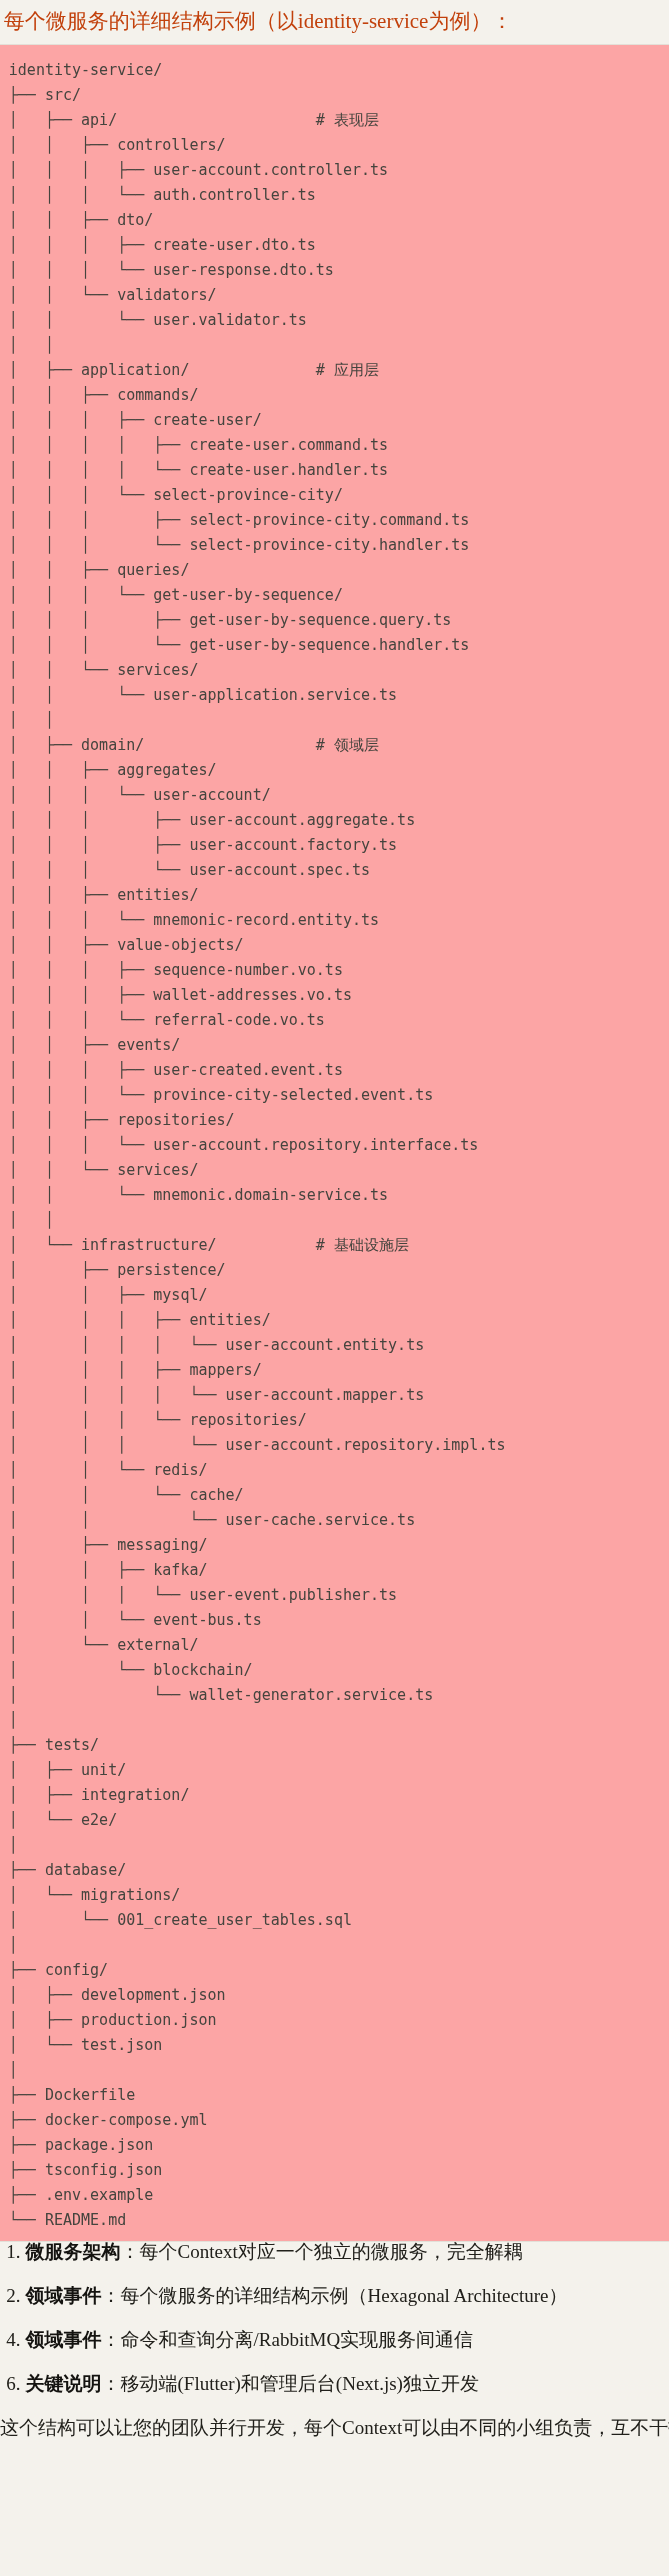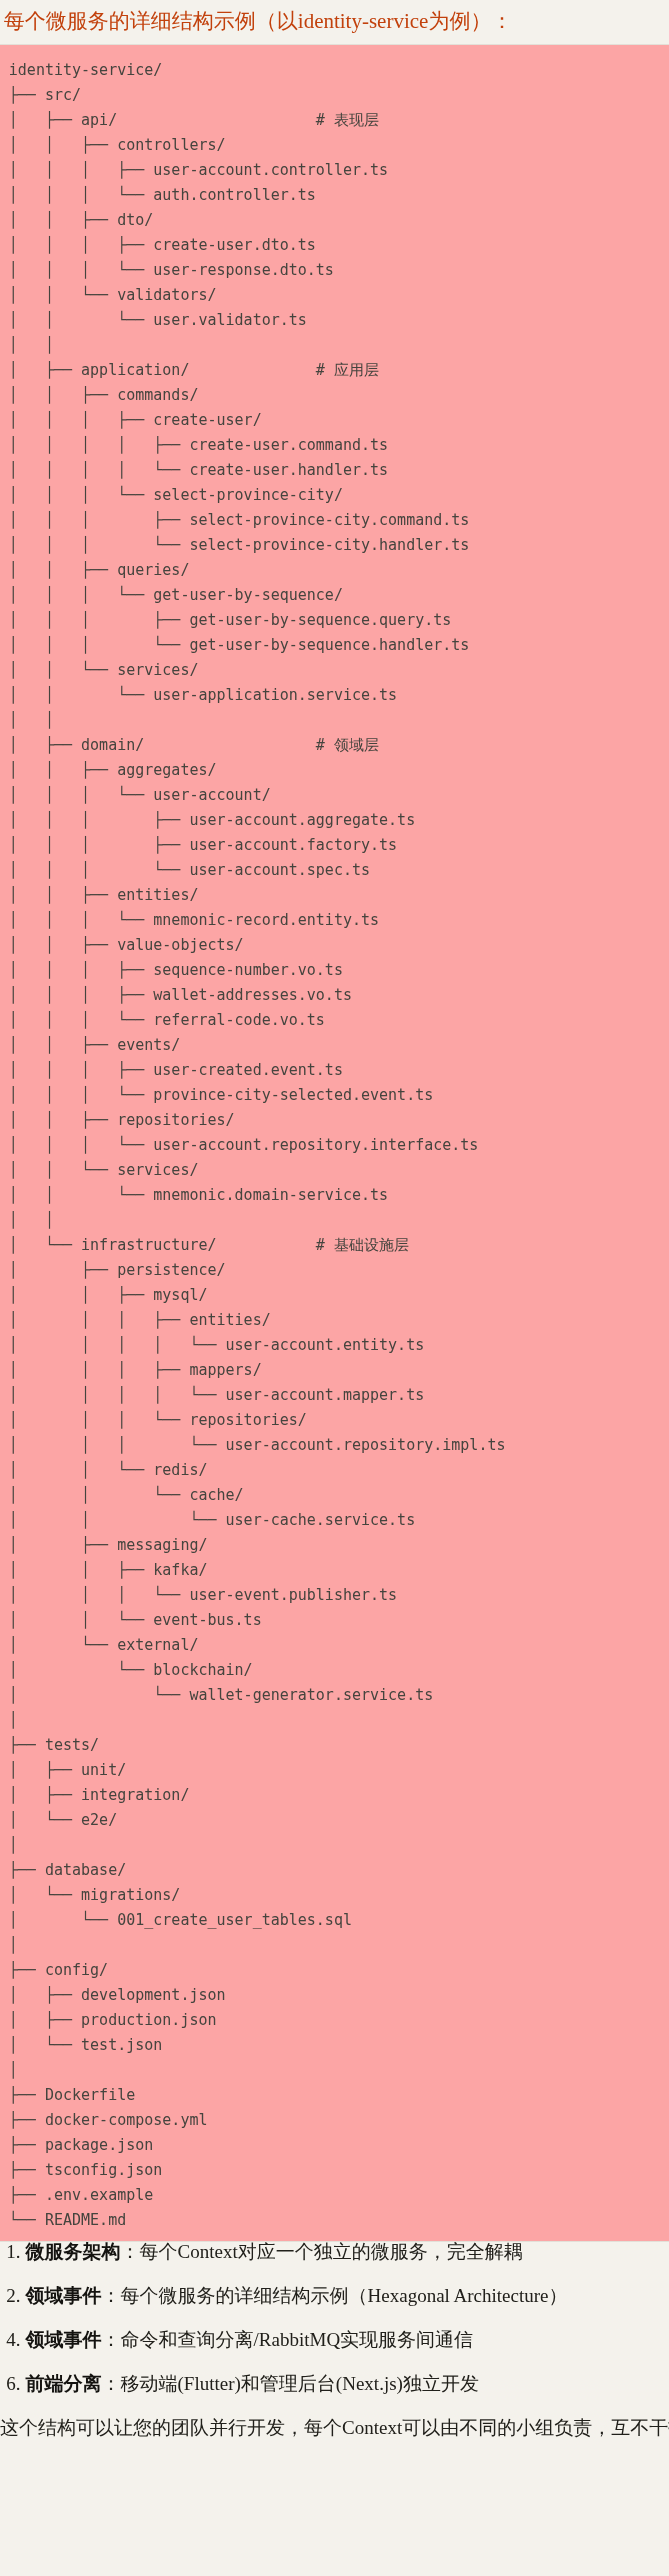--- a/index.html
+++ b/index.html
@@ -164,20 +164,20 @@
 ├── .env.example
 └── README.md</pre>
   </div>
 
   <div class="notes">
 
     <ol class="notes-list">
         <li><span class="num">1.</span><span class="term">微服务架构</span><span class="desc">：每个Context对应一个独立的微服务，完全解耦</span></li>
         <li><span class="num">2.</span><span class="term">领域事件</span><span class="desc">：每个微服务的详细结构示例（Hexagonal Architecture）</span></li>
         <li><span class="num">4.</span><span class="term">领域事件</span><span class="desc">：命令和查询分离/RabbitMQ实现服务间通信</span></li>
-        <li><span class="num">6.</span><span class="term">前端分离</span><span class="desc">：移动端(Flutter)和管理后台(Next.js)独立开发</span></li>
+        <li><span class="num">6.</span><span class="term">关键说明</span><span class="desc">：移动端(Flutter)和管理后台(Next.js)独立开发</span></li>
       </ol>
 
     <p class="closing">这个结构可以让您的团队并行开发，每个Context可以由不同的小组负责，互不干扰。</p>
   </div>
 
 </div>
 
 
 </body></html>

